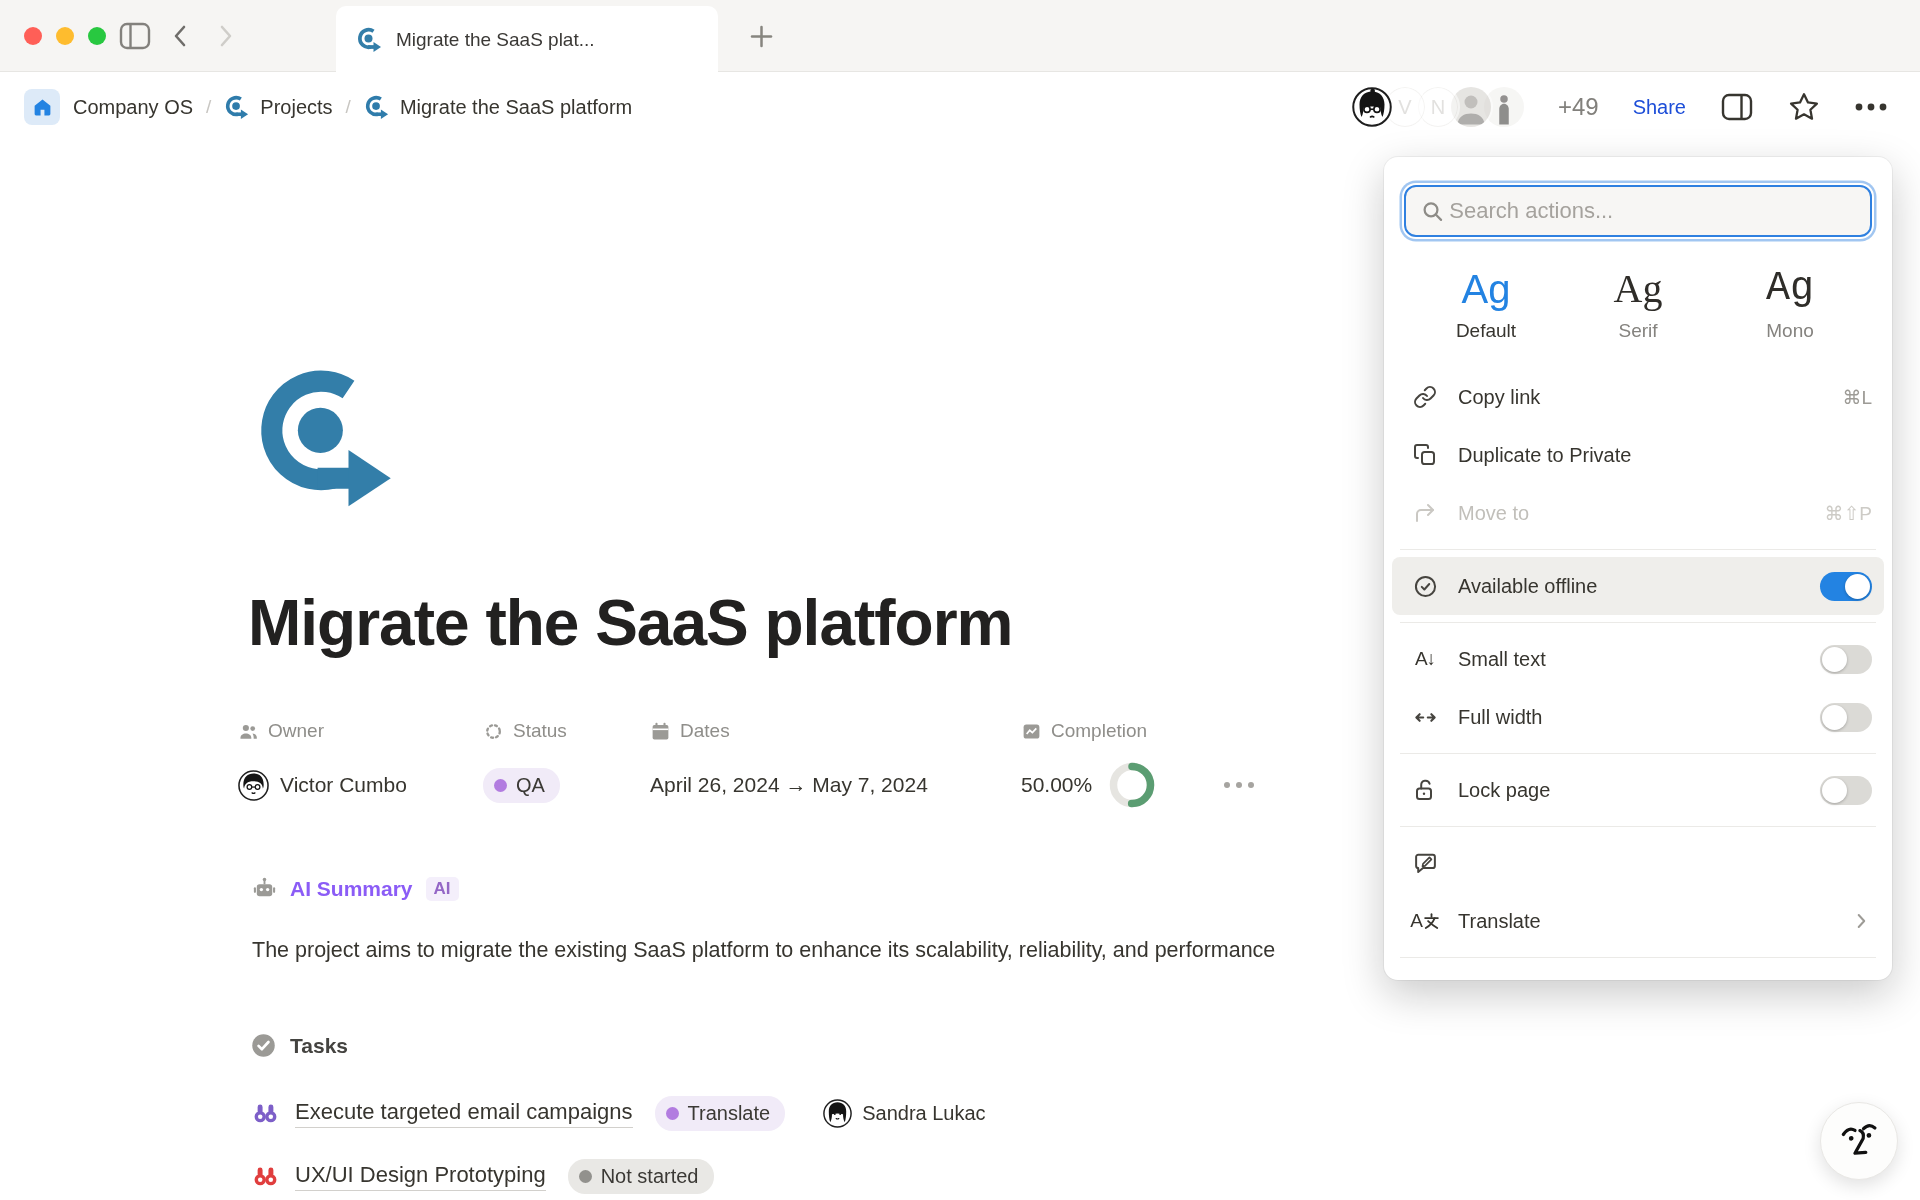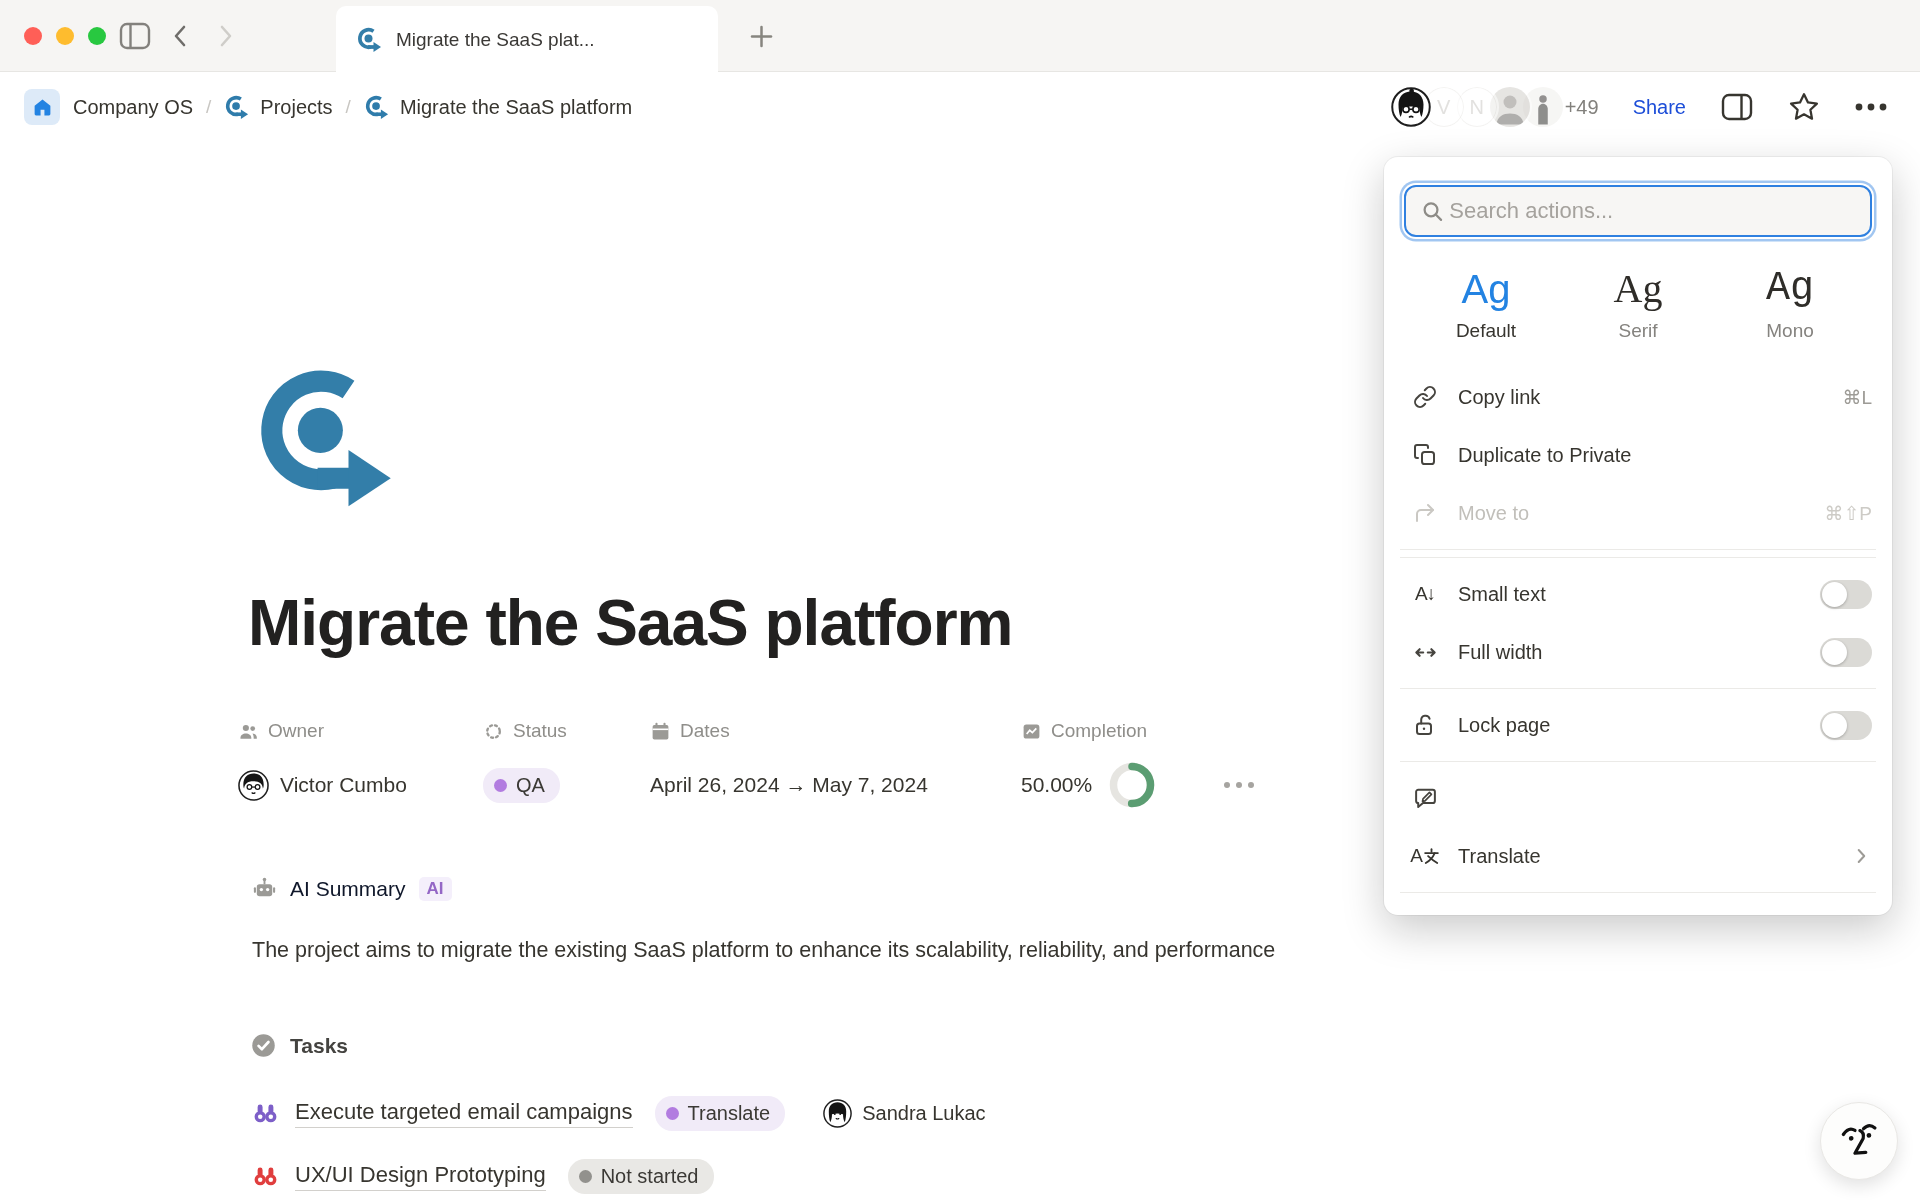--- a/index.html
+++ b/index.html
@@ -21,39 +21,39 @@
   .topbar{ position:absolute; top:72px; left:0; right:0; height:70px; display:flex; align-items:center; padding:0 32px 0 24px; background:#fff; }
   .crumbs{ display:flex; align-items:center; gap:13px; font-size:20px; }
   .home-chip{ width:36px; height:36px; border-radius:8px; background:#ddeaf8; display:flex; align-items:center; justify-content:center; }
   .crumb{ font-weight:500; color:#37352f; cursor:pointer; display:flex; align-items:center; gap:10px; }
   .crumb-sep{ color:#c8c6c2; font-size:19px; }
   .top-right{ margin-left:auto; display:flex; align-items:center; gap:34px; }
   .avgroup{ display:flex; align-items:center; }
   .av{ width:44px; height:44px; border-radius:50%; background:#fff; border:2px solid #fff; }
   .av + .av{ margin-left:-11px; }
   .av-initial{ display:flex; align-items:center; justify-content:center; font-size:20px; color:#cbc9c5; box-shadow:0 0 0 1px #ecebe8 inset; }
-  .overflow-count{ font-size:20px; color:#82807c; margin-left:0; }
+  .overflow-count{ font-size:24px; color:#82807c; margin-left:32px; }
   .share{ font-size:20px; font-weight:400; color:#1d4ed8; cursor:pointer; }
   .iconbtn{ display:flex; align-items:center; justify-content:center; cursor:pointer; }
   
   .page-icon{ position:absolute; left:252px; top:360px; cursor:pointer; }
   h1.title{ position:absolute; left:248px; top:586px; font-size:64px; font-weight:700; letter-spacing:-1px; color:#222120; }
   .props{ position:absolute; left:238px; top:718px; display:grid; grid-template-columns:245px 167px 371px auto; row-gap:18px; }
   .plabel{ display:flex; align-items:center; gap:9px; font-size:19px; color:#8f8e8a; height:26px; }
   .pvalue{ display:flex; align-items:center; height:46px; font-size:21px; color:#37352f; }
   .owner-val{ gap:11px; }
   .pill{ display:inline-flex; align-items:center; gap:9px; padding:6px 15px 6px 11px; border-radius:17px; font-size:20px; color:#3b3935; }
   .pill .dot{ width:13px; height:13px; border-radius:50%; }
   .pill-purple{ background:#f1ebf8; } .pill-purple .dot{ background:#b27ce0; }
   .pill-gray{ background:#e9e8e5; } .pill-gray .dot{ background:#92918d; }
   .completion-val{ gap:17px; }
   .prop-dots{ margin-left:52px; display:flex; gap:6px; }
   .prop-dots i{ width:6px; height:6px; border-radius:50%; background:#a6a4a0; }
   .ai-head{ position:absolute; left:252px; top:876px; display:flex; align-items:center; gap:13px; }
-  .ai-title{ font-size:21px; font-weight:400; color:#0f172a; }
+  .ai-title{ font-size:21px; font-weight:700; color:#8b5cf6; }
   .ai-badge{ font-size:17px; font-weight:600; color:#9467c6; background:#f4effb; border-radius:5px; padding:2px 8px; }
   .summary{ position:absolute; left:252px; top:938px; width:1500px; font-size:21.5px; color:#37352f; white-space:nowrap; }
   .tasks-head{ position:absolute; left:250px; top:1032px; display:flex; align-items:center; gap:13px; }
   .tasks-title{ font-size:21px; font-weight:600; color:#444340; }
   .task-row{ position:absolute; left:252px; display:flex; align-items:center; gap:16px; height:48px; }
   .task-row.t1{ top:1089px; } .task-row.t2{ top:1152px; }
   .task-title{ font-size:22px; font-weight:500; color:#37352f; border-bottom:1.5px solid #d2d0cc; padding-bottom:2px; cursor:pointer; }
   .task-assignee{ display:flex; align-items:center; gap:10px; margin-left:22px; font-size:20px; }
   
   .menu{ position:absolute; left:1384px; top:157px; width:508px; background:#fff; border-radius:14px; z-index:10;
@@ -425,20 +425,30 @@
             <polyline points="15 14 20 9 15 4"></polyline>
             <path d="M4 20v-7a4 4 0 0 1 4-4h12"></path>
           </svg>
         </span>
       <span class="lbl">Move to</span>
       <span class="kbd">⌘⇧P</span>
     </div>
 
     <div class="mdivider"></div>
 
+    <div class="mi hl">
+      <span class="ic">
+          <svg width="25" height="25" viewBox="0 0 24 24" fill="none" stroke="currentColor" stroke-width="1.9" stroke-linecap="round" stroke-linejoin="round">
+            <circle cx="12" cy="12" r="9.2"></circle>
+            <path d="M8.4 12.4l2.5 2.5 4.7-5.3"></path>
+          </svg>
+        </span>
+      <span class="lbl">Available offline</span>
+      <span class="toggle on"></span>
+    </div>
 
     <div class="mdivider"></div>
 
     <div class="mi">
       <span class="ic">
           <span class="gly">A↓</span>
         </span>
       <span class="lbl">Small text</span>
       <span class="toggle"></span>
     </div>

